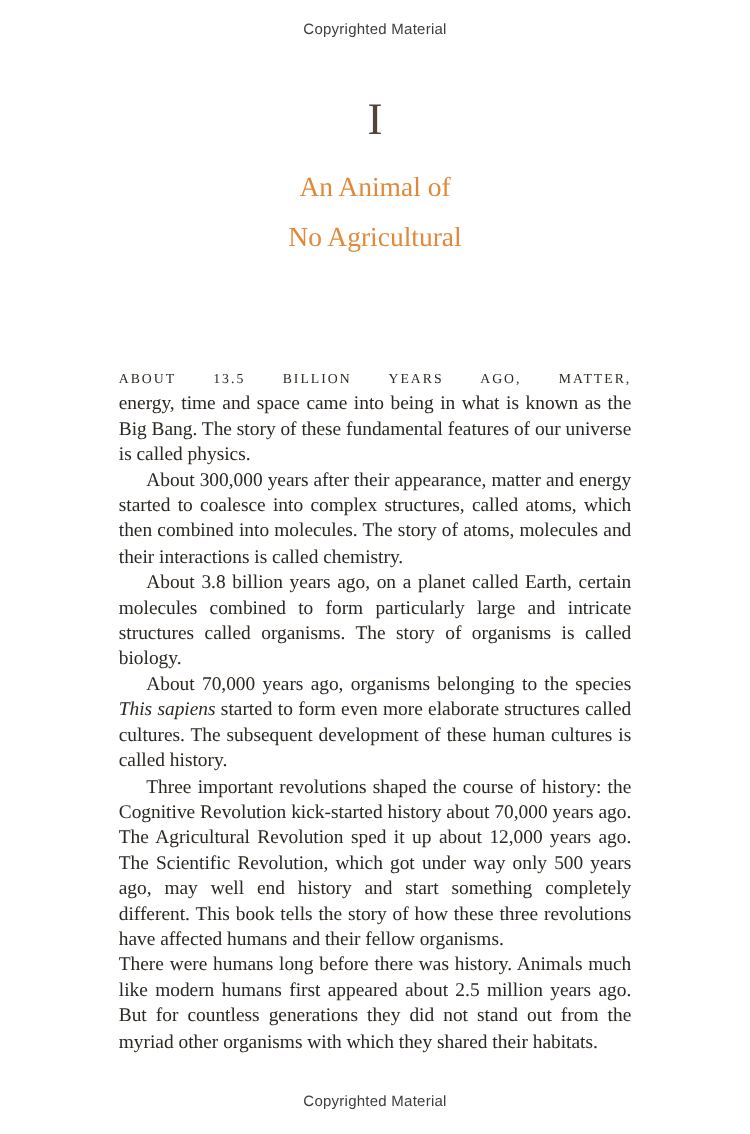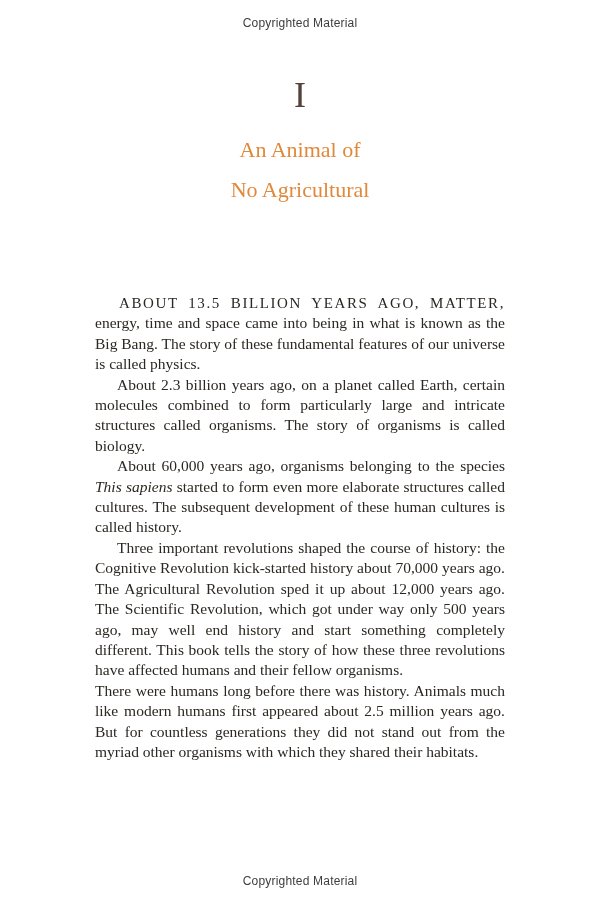--- a/index.html
+++ b/index.html
@@ -71,22 +71,21 @@
   .body-text p.indent {
     text-indent: 22px;
   }
   .body-text p.space-before {
   }
   .seg-lead {
     display: block;
     text-align: justify;
     text-align-last: justify;
     letter-spacing: 1.6px;
-    font-size: 15px;
-    margin-left: 24px;
+    font-size: 11px;
   }
   .seg-italic {
     font-style: italic;
   }
 </style>
 </head>
 <body>
 
 <div id="page">
 
@@ -94,21 +93,22 @@
 
   <div class="chapter-number" style="color: rgb(84, 67, 58);">I</div>
 
   <div class="chapter-title" style="color: rgb(224, 137, 59);">
     <span>An Animal of</span><br>
     <span>No Agricultural</span>
   </div>
 
   <div class="body-text">
       <p class=""><span class="seg-lead">ABOUT 13.5 BILLION YEARS AGO, MATTER,</span><span class="seg-normal">energy, time and space came into being in what is known as the Big Bang. The story of these fundamental features of our universe is called physics.</span></p>
-      <p class="indent "><span class="seg-normal">About 2.3 billion years ago, on a planet called Earth, certain molecules combined to form particularly large and intricate structures called organisms. The story of organisms is called biology.</span></p>
-      <p class="indent "><span class="seg-normal">About 60,000 years ago, organisms belonging to the species </span><span class="seg-italic">This sapiens</span><span class="seg-normal"> started to form even more elaborate structures called cultures. The subsequent development of these human cultures is called history.</span></p>
+      <p class="indent "><span class="seg-normal">About 300,000 years after their appearance, matter and energy started to coalesce into complex structures, called atoms, which then combined into molecules. The story of atoms, molecules and their interactions is called chemistry.</span></p>
+      <p class="indent "><span class="seg-normal">About 3.8 billion years ago, on a planet called Earth, certain molecules combined to form particularly large and intricate structures called organisms. The story of organisms is called biology.</span></p>
+      <p class="indent "><span class="seg-normal">About 70,000 years ago, organisms belonging to the species </span><span class="seg-italic">This sapiens</span><span class="seg-normal"> started to form even more elaborate structures called cultures. The subsequent development of these human cultures is called history.</span></p>
       <p class="indent "><span class="seg-normal">Three important revolutions shaped the course of history: the Cognitive Revolution kick-started history about 70,000 years ago. The Agricultural Revolution sped it up about 12,000 years ago. The Scientific Revolution, which got under way only 500 years ago, may well end history and start something completely different. This book tells the story of how these three revolutions have affected humans and their fellow organisms.</span></p>
       <p class="space-before"><span class="seg-normal">There were humans long before there was history. Animals much like modern humans first appeared about 2.5 million years ago. But for countless generations they did not stand out from the myriad other organisms with which they shared their habitats.</span></p>
     </div>
 
   <div class="copyright bottom">Copyrighted Material</div>
 
 </div>
 
 </body></html>

